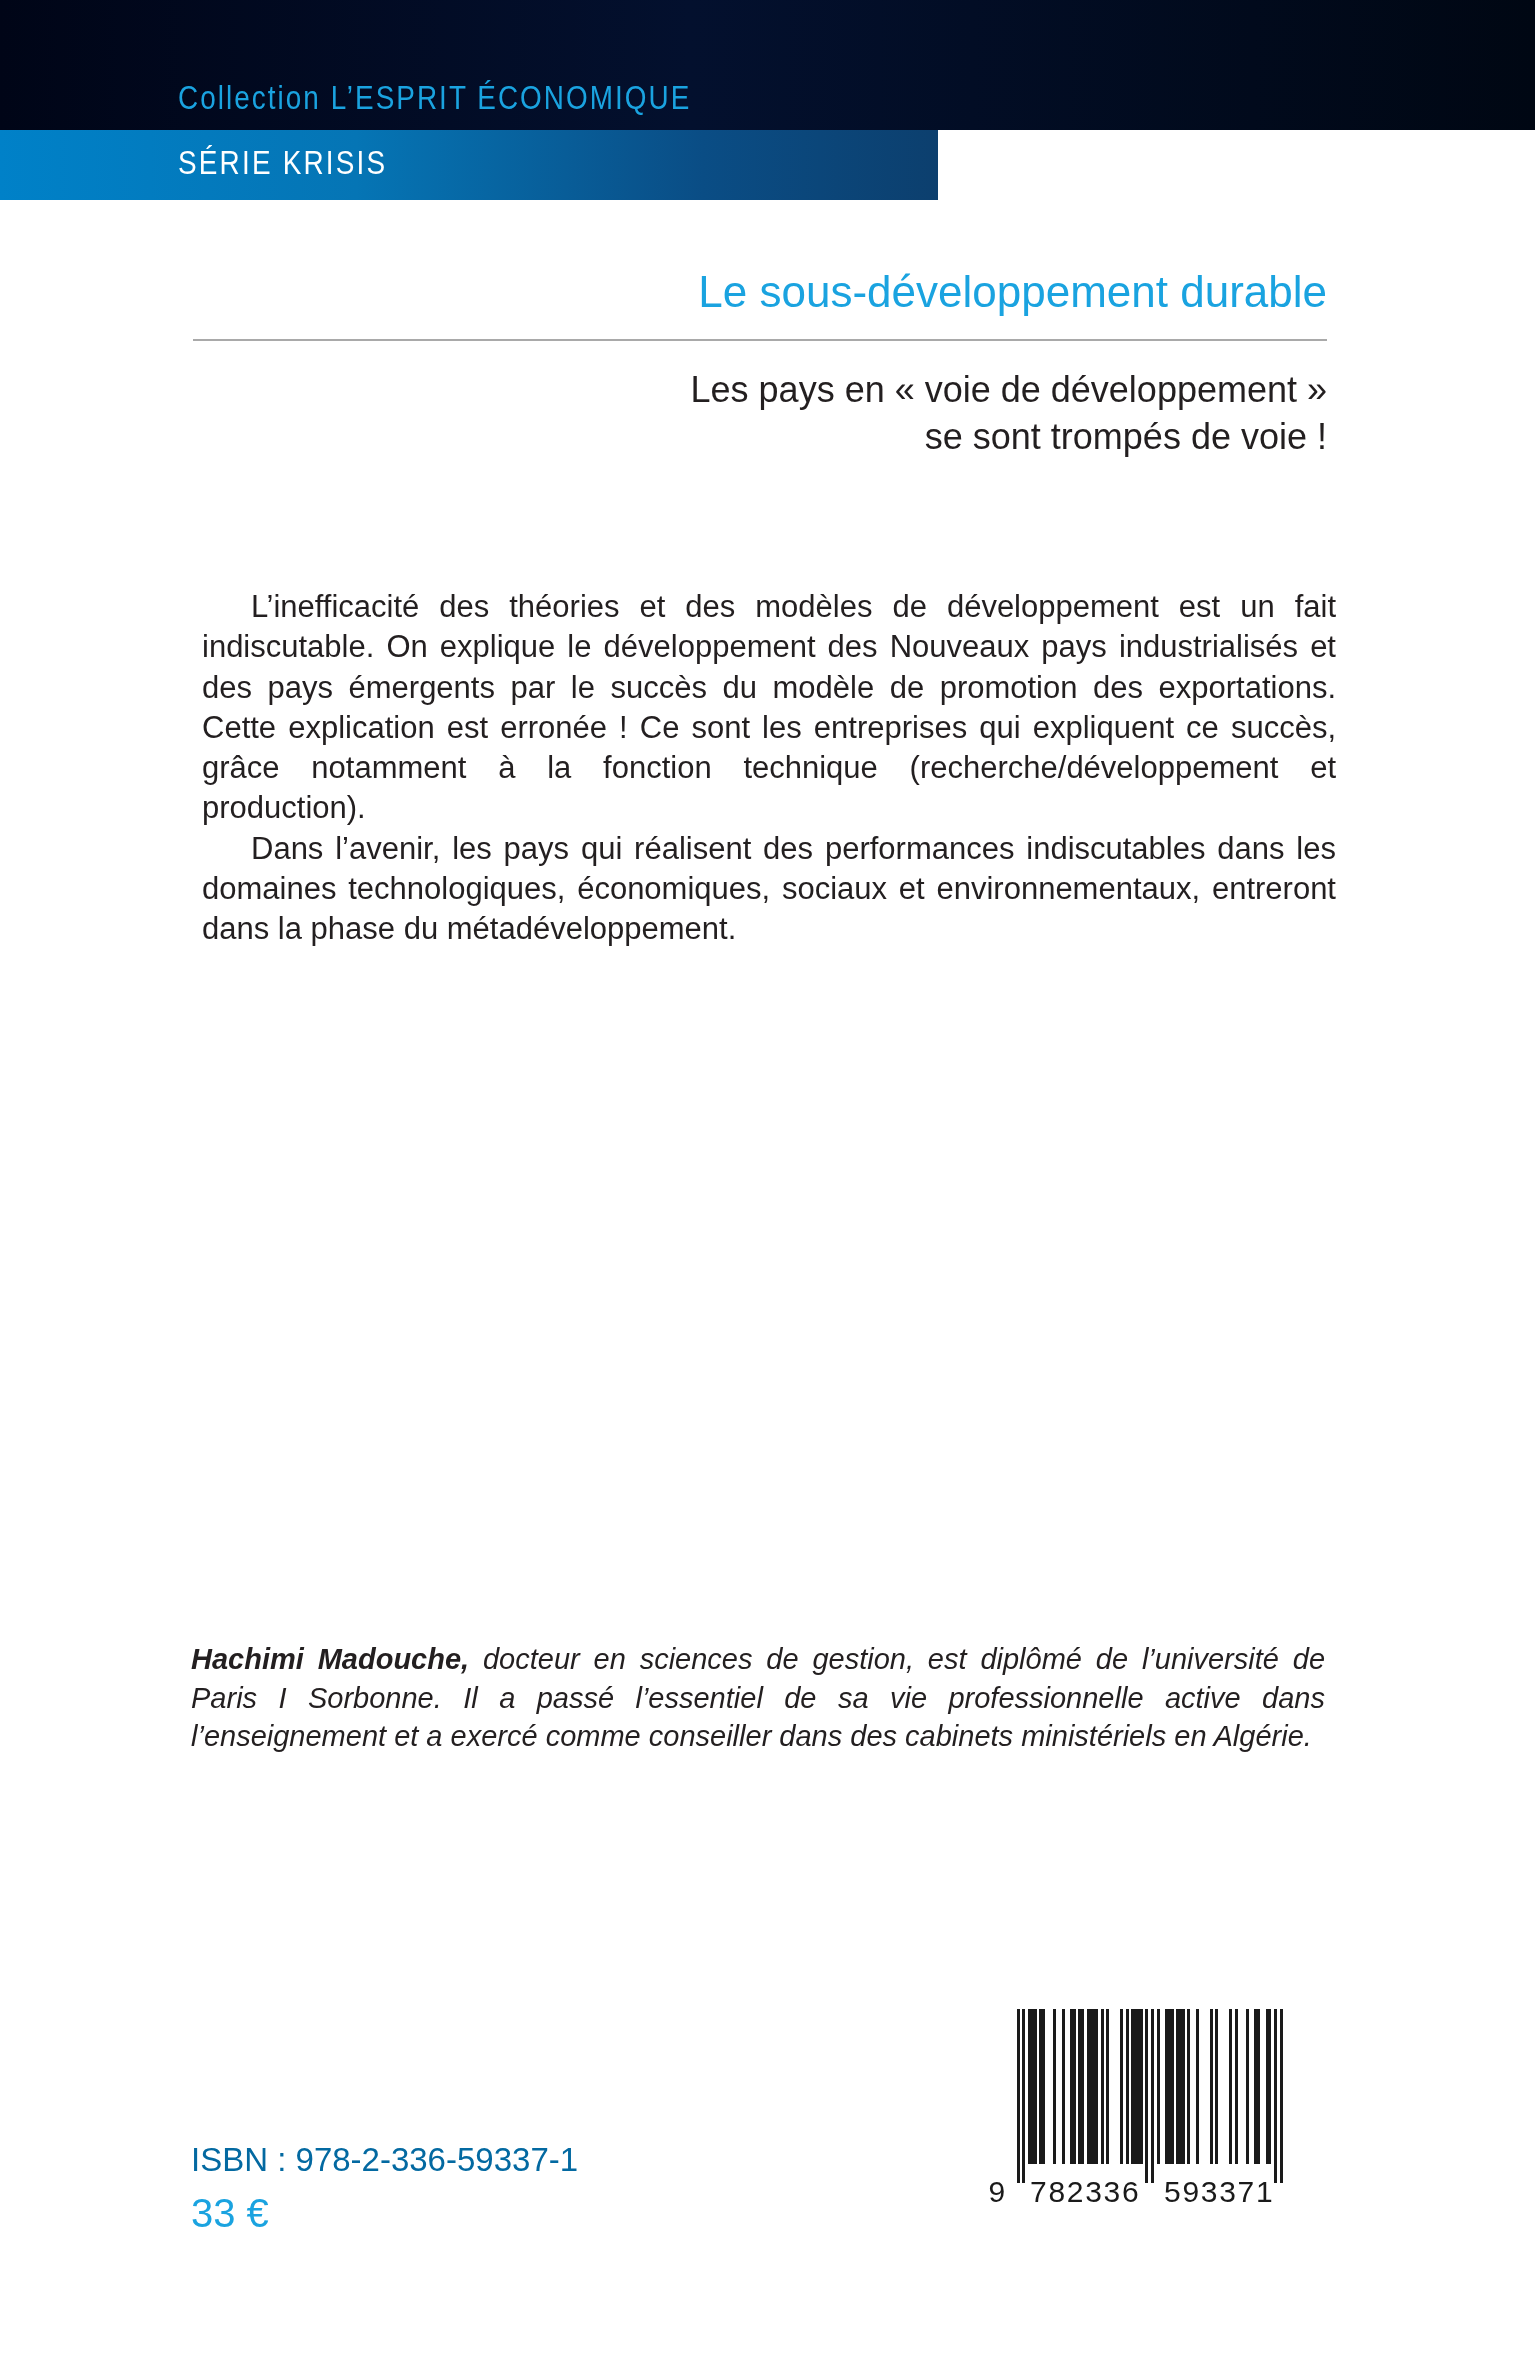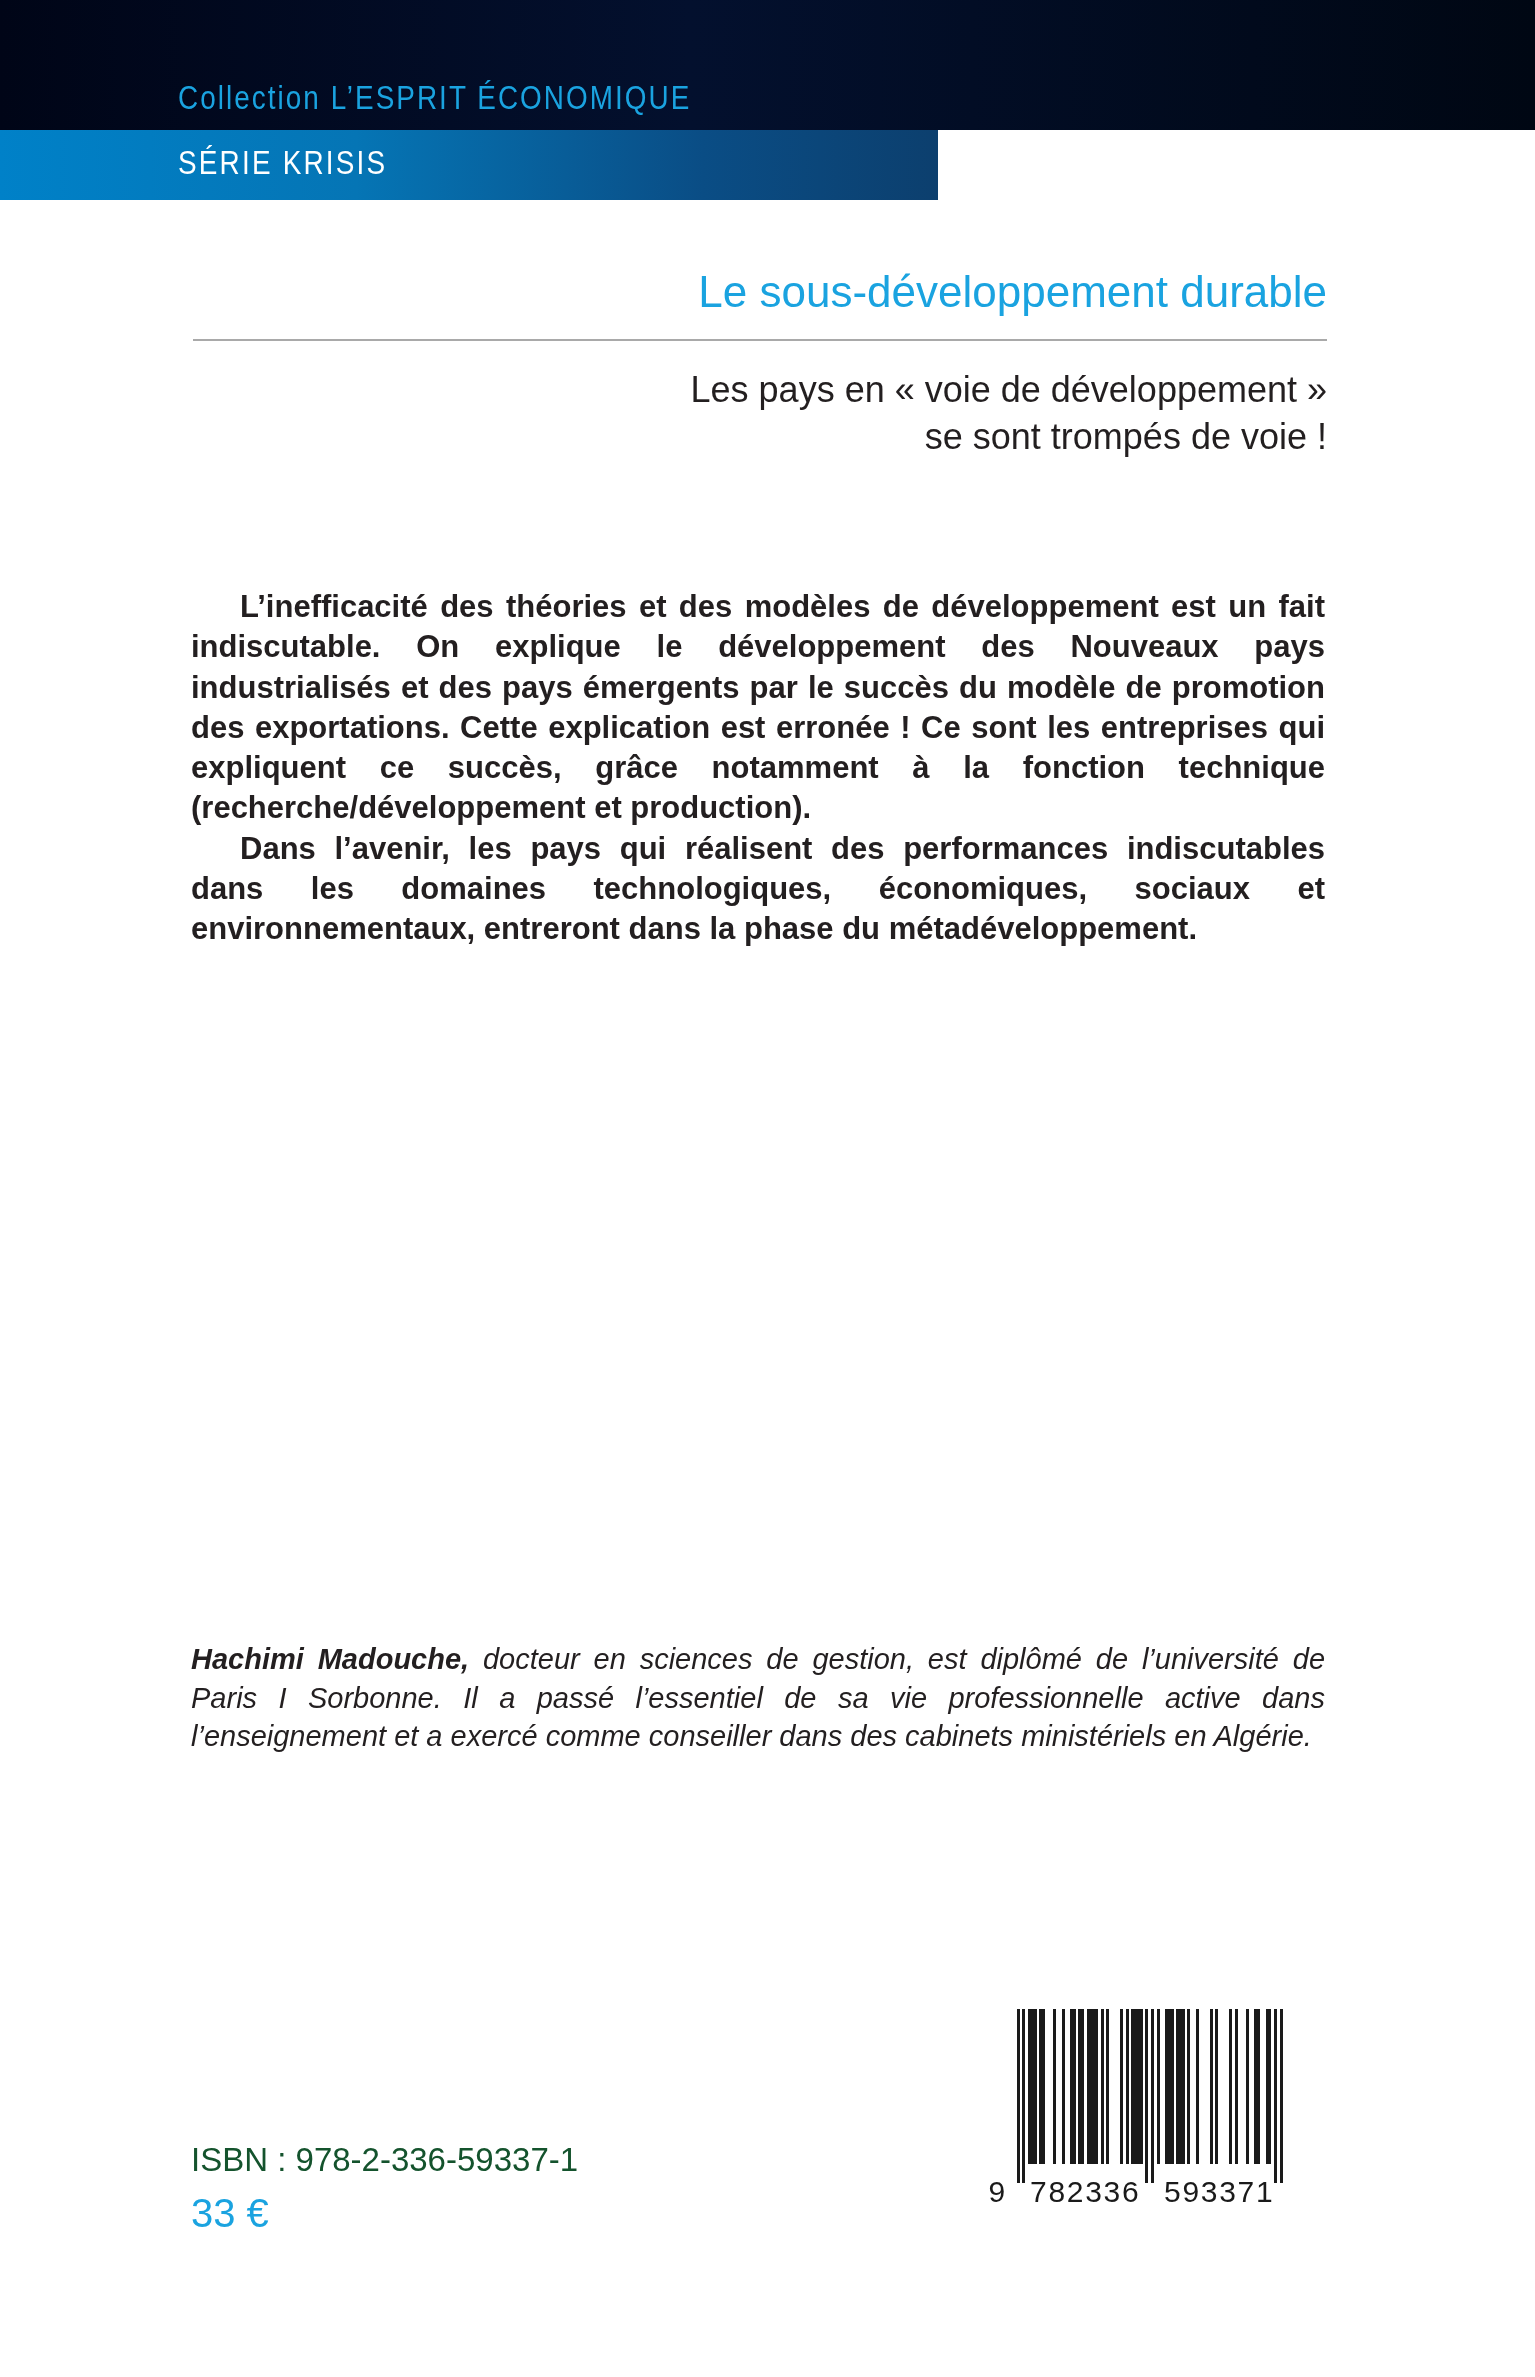--- a/index.html
+++ b/index.html
@@ -88,29 +88,29 @@
     font-size: 36px;
     color: #231f20;
     font-weight: 400;
     line-height: 1.30;
   }
   .subtitle div { white-space: nowrap; }
 
   
   .body-copy {
     position: absolute;
-    left: 191px;
+    left: 202px;
     top: 587px;
     width: 1134px;
     font-size: 31px;
     line-height: 1.30;
     color: #231f20;
     text-align: justify;
     text-justify: inter-word;
-    font-weight: 700;
+    font-weight: 400;
   }
   .body-copy p {
     margin: 0;
     text-indent: 49px;
   }
 
   
   .bio {
     position: absolute;
     left: 191px;
@@ -127,21 +127,21 @@
     font-weight: bold;
     font-style: italic;
   }
 
   
   .isbn {
     position: absolute;
     left: 191px;
     top: 2141px;
     font-size: 33px;
-    color: #14532d;
+    color: #0369a1;
     white-space: nowrap;
   }
   .price {
     position: absolute;
     left: 191px;
     top: 2191px;
     font-size: 40px;
     color: #1aa3e0;
     white-space: nowrap;
   }

